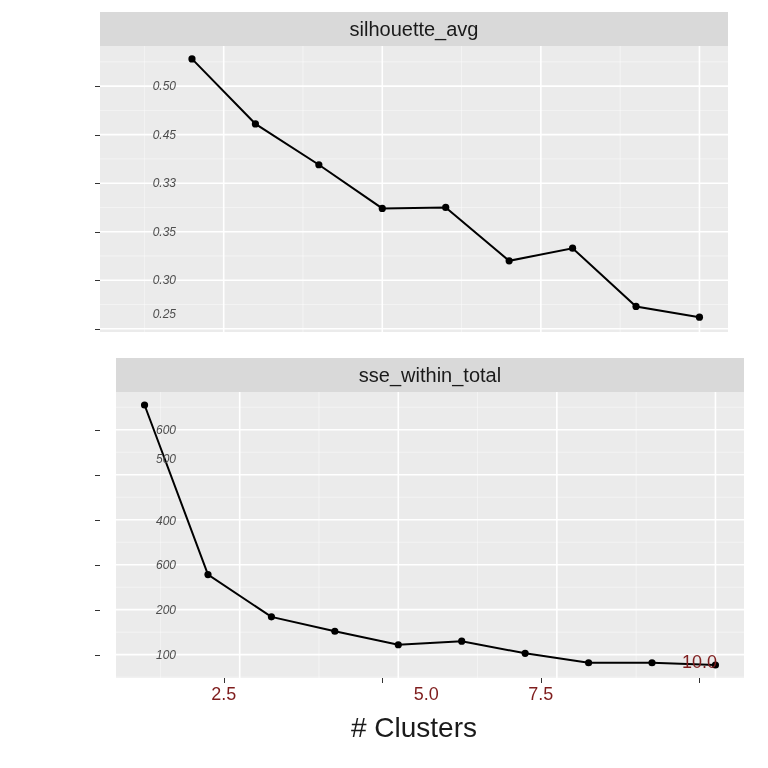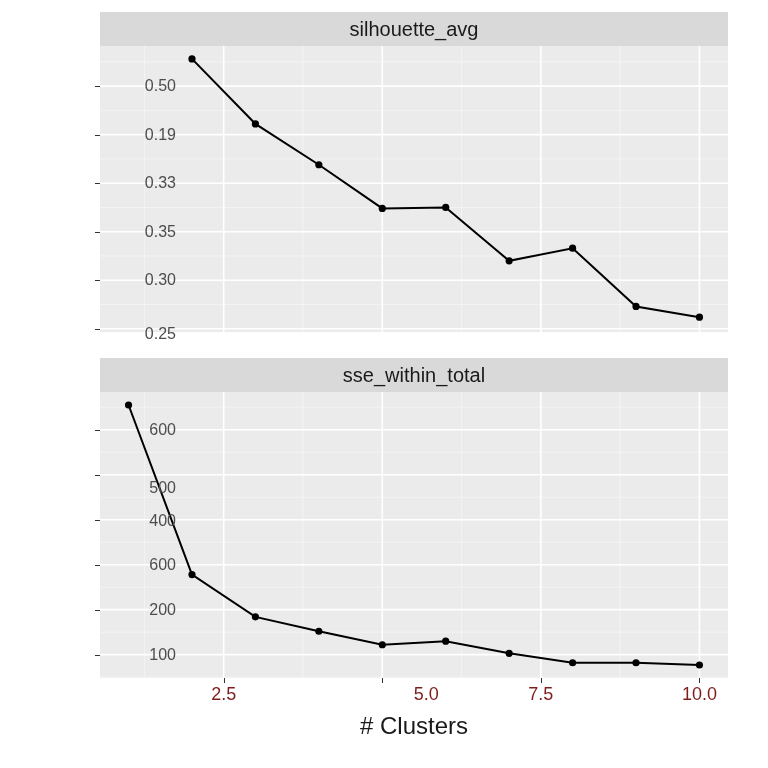--- a/index.html
+++ b/index.html
@@ -39,23 +39,24 @@
     position: absolute;
     left: 0;
     top: 34px;
     width: 100%;
     background: #ebebeb;
   }
   .ytick-label {
     position: absolute;
     right: 636px;
     transform: translateY(-50%);
-    font-size: 16px;
+    font-size: 12px;
     color: #4d4d4d;
     text-align: left;
+    font-style: italic;
   }
   .ytick-mark {
     position: absolute;
     width: 5px;
     height: 1px;
     background: #333;
     left: 95px;
   }
   .xtick-label {
     position: absolute;
@@ -70,21 +71,21 @@
     height: 5px;
     background: #333;
     top: 678px;
   }
   .x-axis-title {
     position: absolute;
     left: 100px;
     width: 628px;
     text-align: center;
     top: 716px;
-    font-size: 24px;
+    font-size: 28px;
     color: #1a1a1a;
   }
   svg.plot-svg {
     position: absolute;
     left: 0;
     top: 0;
     width: 100%;
     height: 100%;
     overflow: visible;
   }
@@ -127,33 +128,33 @@
           <circle cx="218.8484848484849" cy="118.72980312287848" r="3.6" class="data-point"></circle>
           <circle cx="282.28282828282835" cy="162.4161575016972" r="3.6" class="data-point"></circle>
           <circle cx="345.71717171717177" cy="161.44534962661237" r="3.6" class="data-point"></circle>
           <circle cx="409.1515151515152" cy="214.8397827562797" r="3.6" class="data-point"></circle>
           <circle cx="472.58585858585866" cy="202.21928038017649" r="3.6" class="data-point"></circle>
           <circle cx="536.0202020202021" cy="260.46775288526817" r="3.6" class="data-point"></circle>
           <circle cx="599.4545454545455" cy="271.1466395112016" r="3.6" class="data-point"></circle>
         </svg>
       </div>
     </div>
-    <div class="ytick-label" style="top: 334px;">0.25</div>
+    <div class="ytick-label" style="top: 314px;">0.25</div>
     <div class="ytick-mark" style="top: 328.796px;"></div>
     <div class="ytick-label" style="top: 280.256px;">0.30</div>
     <div class="ytick-mark" style="top: 280.256px;"></div>
     <div class="ytick-label" style="top: 231.716px;">0.35</div>
     <div class="ytick-mark" style="top: 231.716px;"></div>
     <div class="ytick-label" style="top: 183.175px;">0.33</div>
     <div class="ytick-mark" style="top: 183.175px;"></div>
-    <div class="ytick-label" style="top: 134.635px;">0.19</div>
+    <div class="ytick-label" style="top: 134.635px;">0.45</div>
     <div class="ytick-mark" style="top: 134.635px;"></div>
     <div class="ytick-label" style="top: 86.0944px;">0.50</div>
     <div class="ytick-mark" style="top: 86.0944px;"></div>
-    <div class="panel" style="top: 358px; height: 272px;">
+    <div class="panel" style="top: 358px; height: 272px; margin-left: 16px;">
       <div class="strip">sse_within_total</div>
       <div class="plot-area" style="height: 286px;">
         <svg class="plot-svg" viewBox="0 0 628 286" preserveAspectRatio="none">
           <line x1="0" x2="628" y1="240.16262975778545" y2="240.16262975778545" class="grid-minor"></line>
           <line x1="0" x2="628" y1="195.17993079584775" y2="195.17993079584775" class="grid-minor"></line>
           <line x1="0" x2="628" y1="150.19723183391005" y2="150.19723183391005" class="grid-minor"></line>
           <line x1="0" x2="628" y1="105.21453287197232" y2="105.21453287197232" class="grid-minor"></line>
           <line x1="0" x2="628" y1="60.231833910034595" y2="60.231833910034595" class="grid-minor"></line>
           <line x1="0" x2="628" y1="285.1453287197232" y2="285.1453287197232" class="grid-minor"></line>
           <line x1="0" x2="628" y1="15.249134948096867" y2="15.249134948096867" class="grid-minor"></line>
@@ -186,26 +187,26 @@
       </div>
     </div>
     <div class="ytick-label" style="top: 654.654px;">100</div>
     <div class="ytick-mark" style="top: 654.654px;"></div>
     <div class="ytick-label" style="top: 609.671px;">200</div>
     <div class="ytick-mark" style="top: 609.671px;"></div>
     <div class="ytick-label" style="top: 564.689px;">600</div>
     <div class="ytick-mark" style="top: 564.689px;"></div>
     <div class="ytick-label" style="top: 521px;">400</div>
     <div class="ytick-mark" style="top: 519.706px;"></div>
-    <div class="ytick-label" style="top: 488px;">500</div>
+    <div class="ytick-label" style="top: 459px;">500</div>
     <div class="ytick-mark" style="top: 474.723px;"></div>
     <div class="ytick-label" style="top: 429.74px;">600</div>
     <div class="ytick-mark" style="top: 429.74px;"></div>
     <div class="xtick-label" style="left: 223.697px; top: 684px;">2.5</div>
     <div class="xtick-mark" style="left: 223.697px; top: 678px;"></div>
     <div class="xtick-label" style="left: 382.283px; top: 684px; margin-left: 44px;">5.0</div>
     <div class="xtick-mark" style="left: 382.283px; top: 678px;"></div>
     <div class="xtick-label" style="left: 540.869px; top: 684px;">7.5</div>
     <div class="xtick-mark" style="left: 540.869px; top: 678px;"></div>
-    <div class="xtick-label" style="left: 699.455px; top: 684px;">10.0</div>
+    <div class="xtick-label" style="left: 699.455px; top: 652px;">10.0</div>
     <div class="xtick-mark" style="left: 699.455px; top: 678px;"></div>
     <div class="x-axis-title" style="top: 712px;"># Clusters</div>
   </div>
 
 </body></html>

